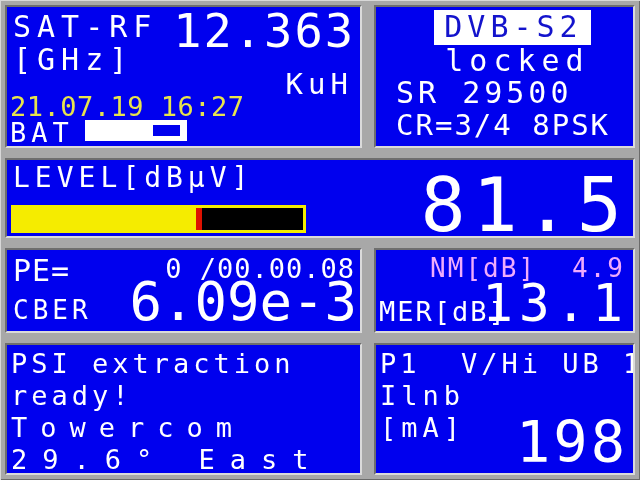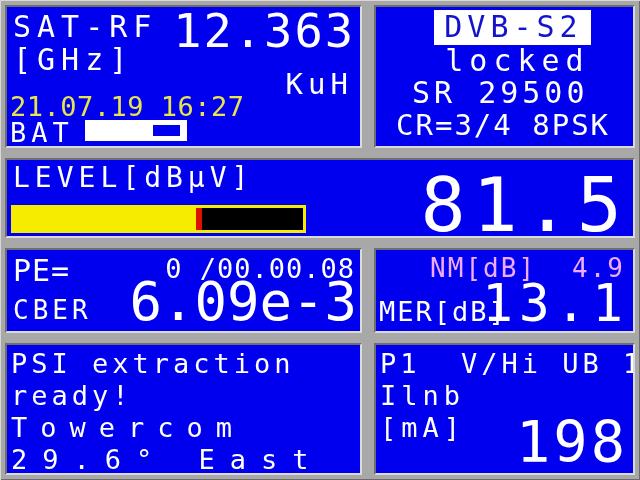--- a/index.html
+++ b/index.html
@@ -38,21 +38,21 @@
   .satrf-date   { position: absolute; left: 3px;  top: 86px; font-size: 27px; color: #e8e44c; letter-spacing: 0.5px; }
   .satrf-bat    { position: absolute; left: 3px;  top: 112px; font-size: 27px; letter-spacing: 5px; }
   .battery      { position: absolute; left: 78px; top: 113px; width: 102px; height: 21px; background: #ffffff; }
   .battery-notch{ position: absolute; right: 7px; top: 5px; width: 27px; height: 11px; background: #0000ee; }
 
   
   .p-demod { text-align: center; padding-left: 16px; }
   .dvb-box { display: inline-block; margin-top: 3px; background: #ffffff; padding: 2px 8px 3px 10px; }
   .dvb-box .t { color: #1313cc; font-size: 30px; letter-spacing: 5px; }
   .demod-locked { font-size: 30px; letter-spacing: 6px; margin-top: 1px; margin-left: 10px; }
-  .demod-sr { text-align: left; font-size: 30px; letter-spacing: 4px; margin: 2px 0 0 20px; }
+  .demod-sr { text-align: left; font-size: 30px; letter-spacing: 4px; margin: 2px 0 0 4px; }
   .demod-cr { text-align: left; font-size: 29px; letter-spacing: 2px; margin: 3px 0 0 4px; }
 
   
   .level-label { position: absolute; left: 6px; top: 4px; font-size: 28px; letter-spacing: 5px; }
   .level-value { position: absolute; right: 4px; top: 1px; font-size: 75px; letter-spacing: 7px; margin-top: 7px; }
   .level-bar {
     position: absolute; left: 4px; top: 45px; width: 295px; height: 28px;
     border: 3px solid #f5ec00; display: flex; background: #000000;
   }
   .bar-fill   { background: #f5ec00; height: 100%; }

